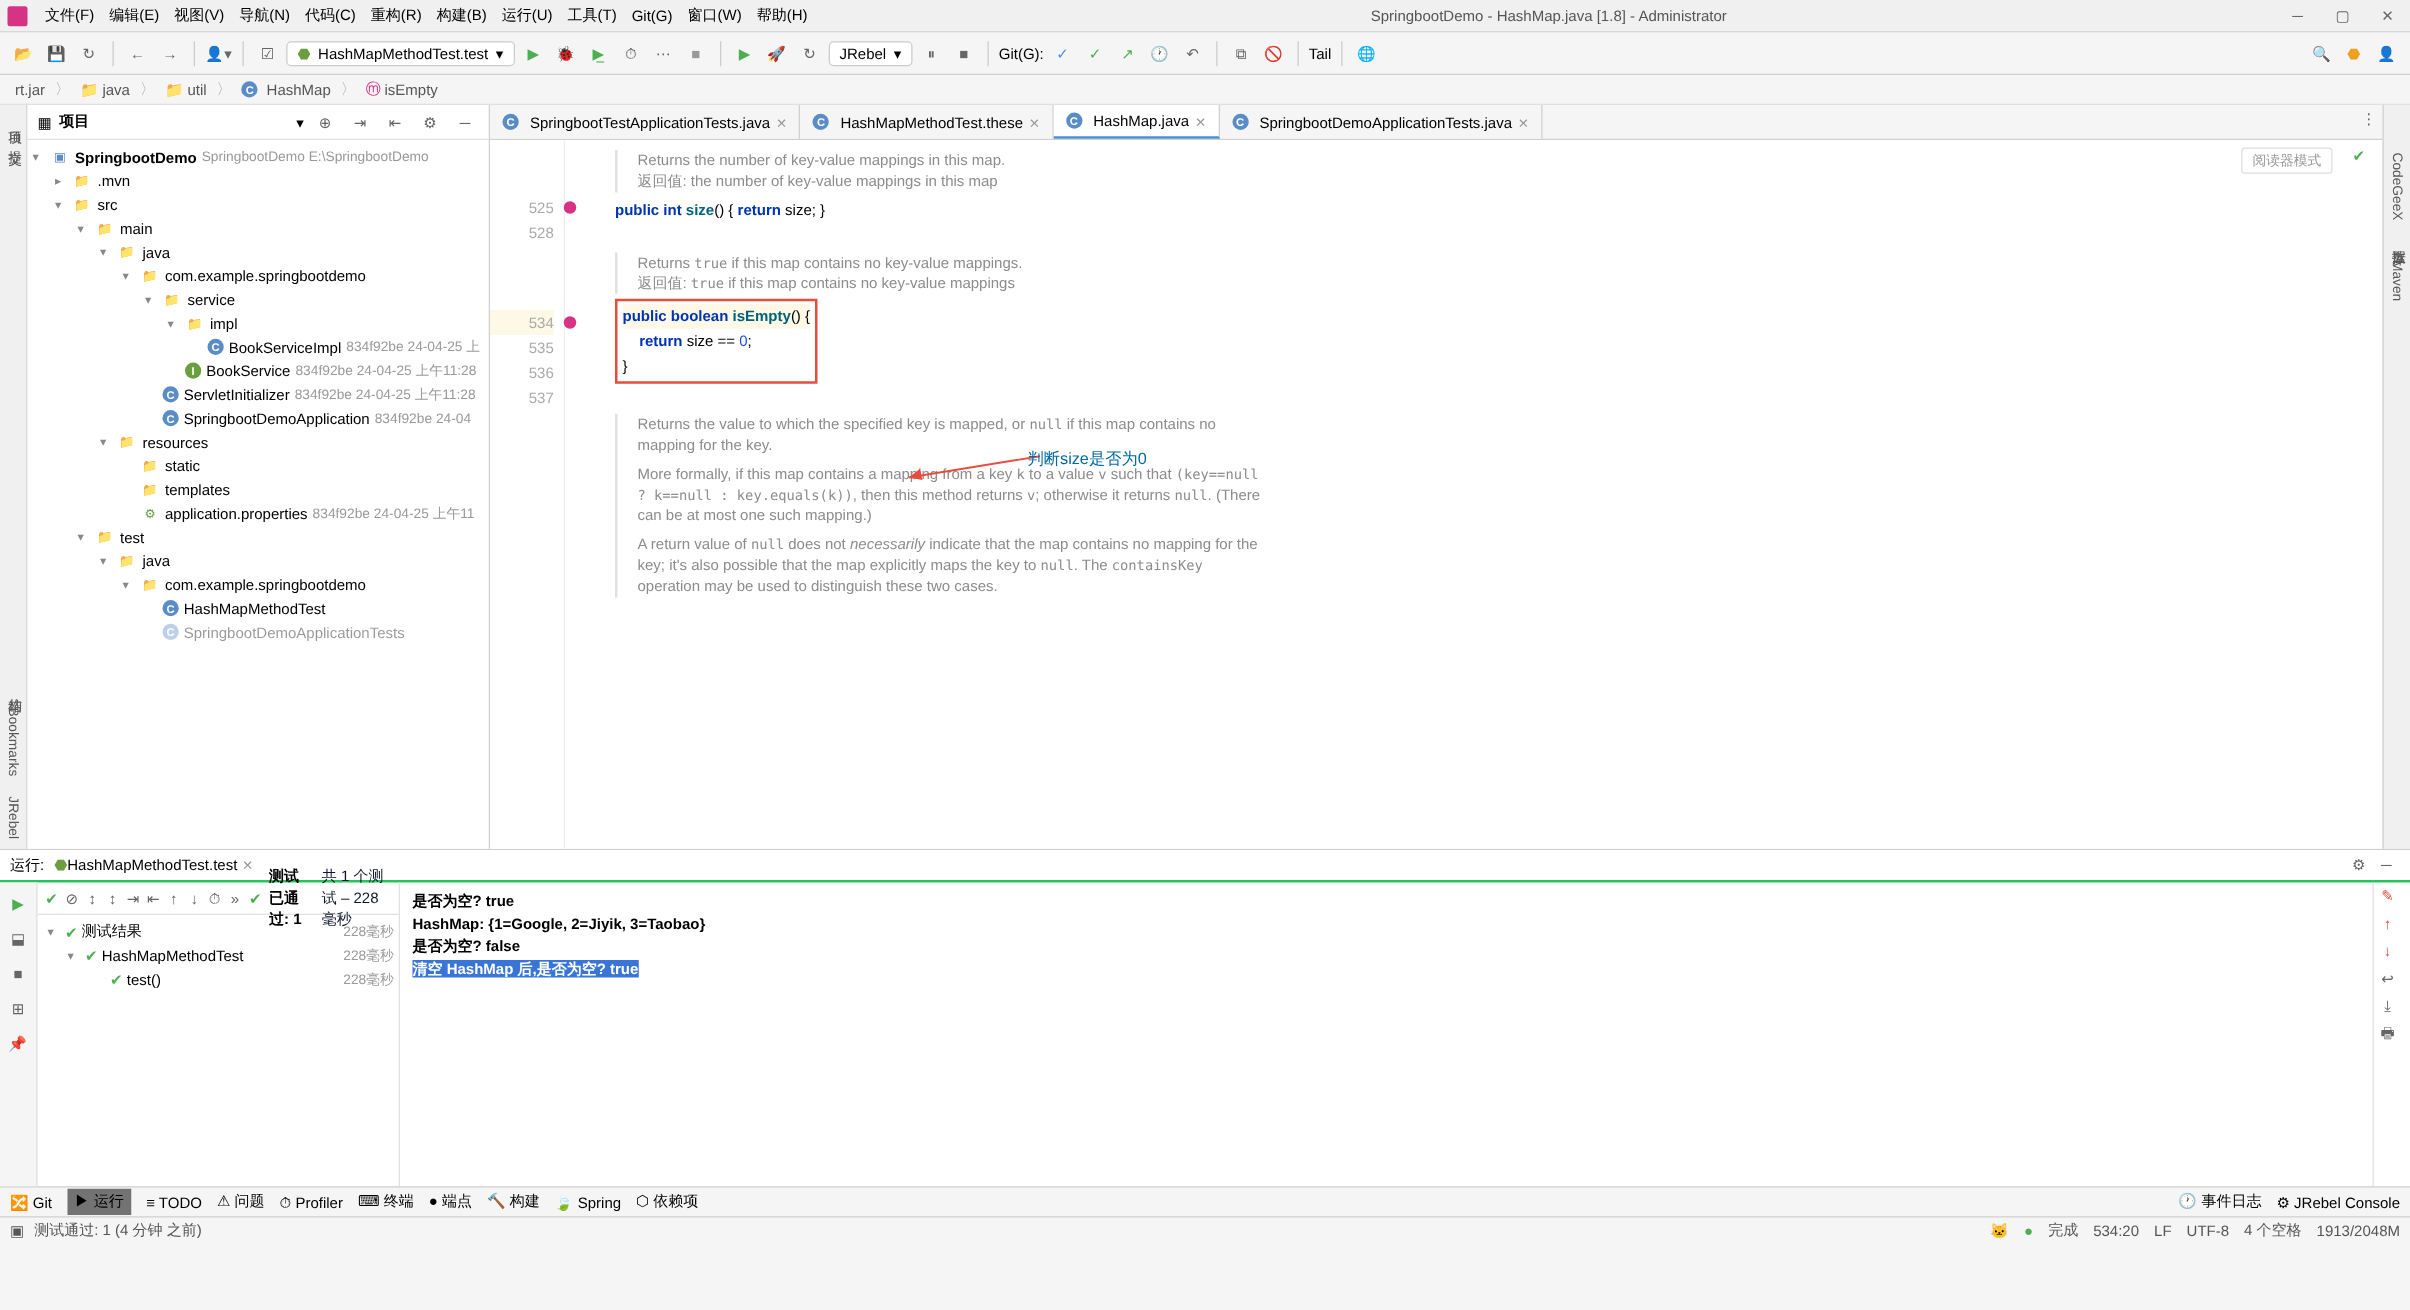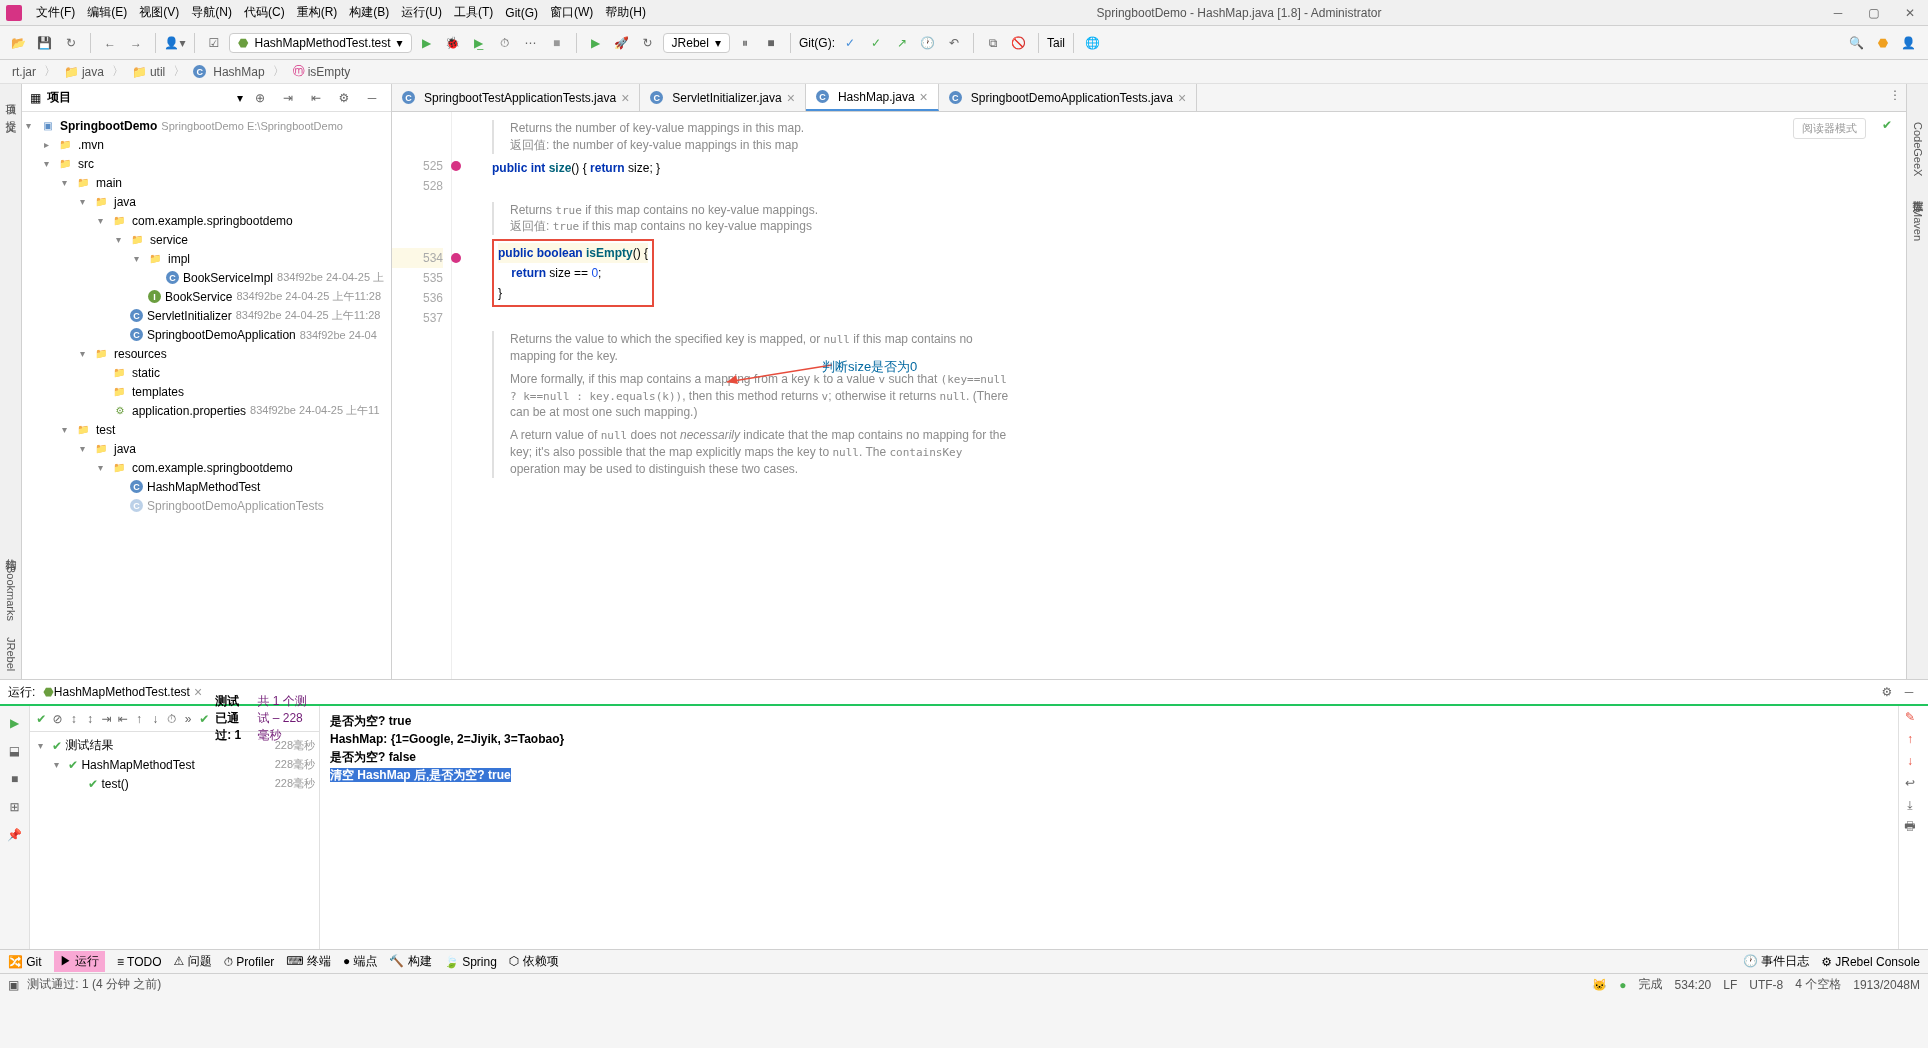--- a/index.html
+++ b/index.html
@@ -308,21 +308,21 @@
 
   <div class="editor-area">
     <div class="tabs">
       <div class="tab">
           <span class="file-c tree-icon">C</span>
           <span>SpringbootTestApplicationTests.java</span>
           <span class="tab-close">×</span>
         </div>
       <div class="tab">
           <span class="file-c tree-icon">C</span>
-          <span>ServletInitializer.java</span>
+          <span>HashMapMethodTest.these</span>
           <span class="tab-close">×</span>
         </div>
       <div class="tab active">
           <span class="file-c tree-icon">C</span>
           <span>HashMap.java</span>
           <span class="tab-close">×</span>
         </div>
       <div class="tab">
           <span class="file-c tree-icon">C</span>
           <span>SpringbootDemoApplicationTests.java</span>
@@ -407,21 +407,21 @@
         <span class="tb-btn">↕</span>
         <span class="tb-btn">↕</span>
         <span class="tb-btn">⇥</span>
         <span class="tb-btn">⇤</span>
         <span class="tb-btn">↑</span>
         <span class="tb-btn">↓</span>
         <span class="tb-btn">⏱</span>
         <span class="tb-btn">»</span>
         <span class="green-check">✔</span>
         <b>测试 已通过: 1</b>
-        <span style="color:#701a75">共 1 个测试 – 228毫秒</span>
+        <span style="color:#0f172a">共 1 个测试 – 228毫秒</span>
       </div>
       <div class="run-tree">
         <div class="run-tree-node"><span class="tree-arrow">▾</span><span class="green-check">✔</span>&nbsp;<span>测试结果</span><span class="test-time">228毫秒</span></div>
         <div class="run-tree-node" style="padding-left:20px"><span class="tree-arrow">▾</span><span class="green-check">✔</span>&nbsp;<span>HashMapMethodTest</span><span class="test-time">228毫秒</span></div>
         <div class="run-tree-node" style="padding-left:40px"><span class="tree-arrow"></span><span class="green-check">✔</span>&nbsp;<span>test()</span><span class="test-time">228毫秒</span></div>
       </div>
     </div>
     <div class="console">
       <div>是否为空? true</div>
       <div>HashMap: {1=Google, 2=Jiyik, 3=Taobao}</div>
@@ -434,21 +434,21 @@
       <span class="tb-btn" style="color:#e74c3c">↓</span>
       <span class="tb-btn">↩</span>
       <span class="tb-btn">⤓</span>
       <span class="tb-btn">🖶</span>
     </div>
   </div>
 </div>
 
 <div class="bottom-bar">
   <span>🔀 <span>Git</span></span>
-  <span style="background:#f9a8d4;padding:2px 6px">▶ <span>运行</span></span>
+  <span style="background:#737373;padding:2px 6px">▶ <span>运行</span></span>
   <span>≡ <span>TODO</span></span>
   <span>⚠ <span>问题</span></span>
   <span>⏱ <span>Profiler</span></span>
   <span>⌨ <span>终端</span></span>
   <span>● <span>端点</span></span>
   <span>🔨 <span>构建</span></span>
   <span>🍃 <span>Spring</span></span>
   <span>⬡ <span>依赖项</span></span>
   <div style="flex:1"></div>
   <span>🕐 <span>事件日志</span></span>

